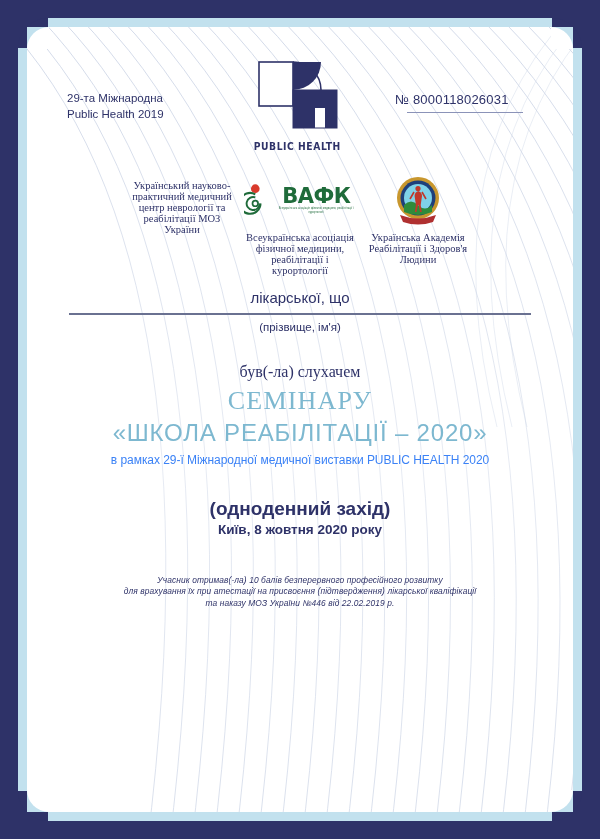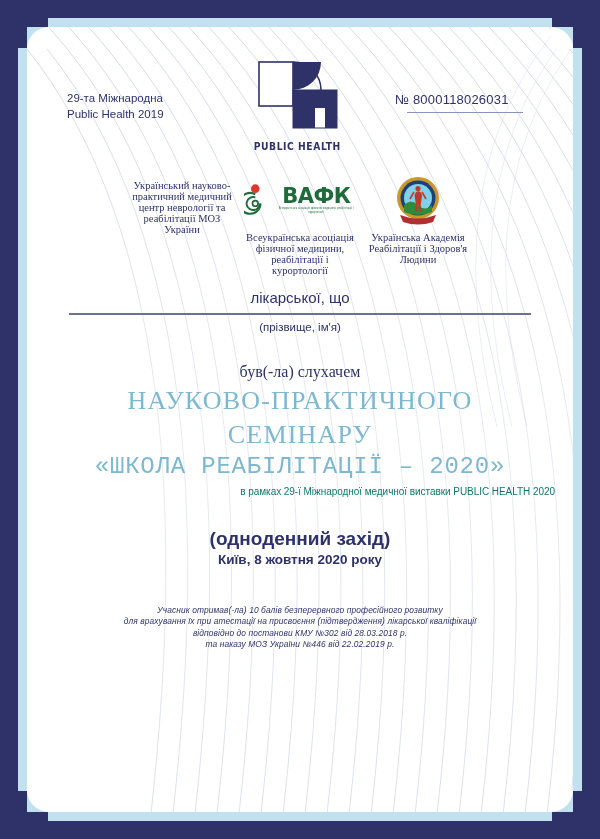--- a/index.html
+++ b/index.html
@@ -261,32 +261,31 @@
   }
   .seminar-line {
     font-family: "Liberation Serif", serif;
     font-size: 26px;
     color: #7db8d0;
     letter-spacing: 1.2px;
     line-height: 29px;
     margin-top: 5px;
   }
   .seminar-name {
-    font-family: Liberation Mono, monospace;
+    font-family: Liberation Sans, sans-serif;
     font-size: 24px;
     color: #7db8d0;
     letter-spacing: 0.8px;
     margin-top: 4px;
   }
   .framework {
-    font-size: 10px;
-    color: #0f766e;
+    font-size: 12px;
+    color: #3b82f6;
     margin-top: 6px;
     letter-spacing: -0.05px;
-    text-align: right;
   }
   .event-type {
     font-size: 19px;
     font-weight: bold;
     color: #2e3268;
     margin-top: 31px;
   }
   .event-place {
     font-size: 13.5px;
     font-weight: bold;
@@ -438,32 +437,30 @@
       </div>
 
 
       <div class="confirms">лікарської, що</div>
 
       <div class="recipient-rule"></div>
       <div class="recipient-hint">(прізвище, ім'я)</div>
 
       <div class="listener">був(-ла) слухачем</div>
 
-      <div class="seminar-line">НАУКОВО-ПРАКТИЧНОГО</div>
       <div class="seminar-line">СЕМІНАРУ</div>
       <div class="seminar-name">«ШКОЛА РЕАБІЛІТАЦІЇ – 2020»</div>
       <div class="framework">в рамках 29-ї Міжнародної медичної виставки PUBLIC HEALTH 2020</div>
 
       <div class="event-type">(одноденний захід)</div>
       <div class="event-place">Київ, 8 жовтня 2020 року</div>
 
       <div class="fine-print">
         <div>Учасник отримав(-ла) 10 балів безперервного професійного розвитку</div>
         <div>для врахування їх при атестації на присвоєння (підтвердження) лікарської кваліфікації</div>
-        <div>відповідно до постанови КМУ №302 від 28.03.2018 р.</div>
         <div>та наказу МОЗ України №446 від 22.02.2019 р.</div>
       </div>
 
     </div>
   </div>
 
   <div class="page-rounded-tl"></div>
   <div class="page-rounded-tr"></div>
   <div class="page-rounded-bl"></div>
   <div class="page-rounded-br"></div>

